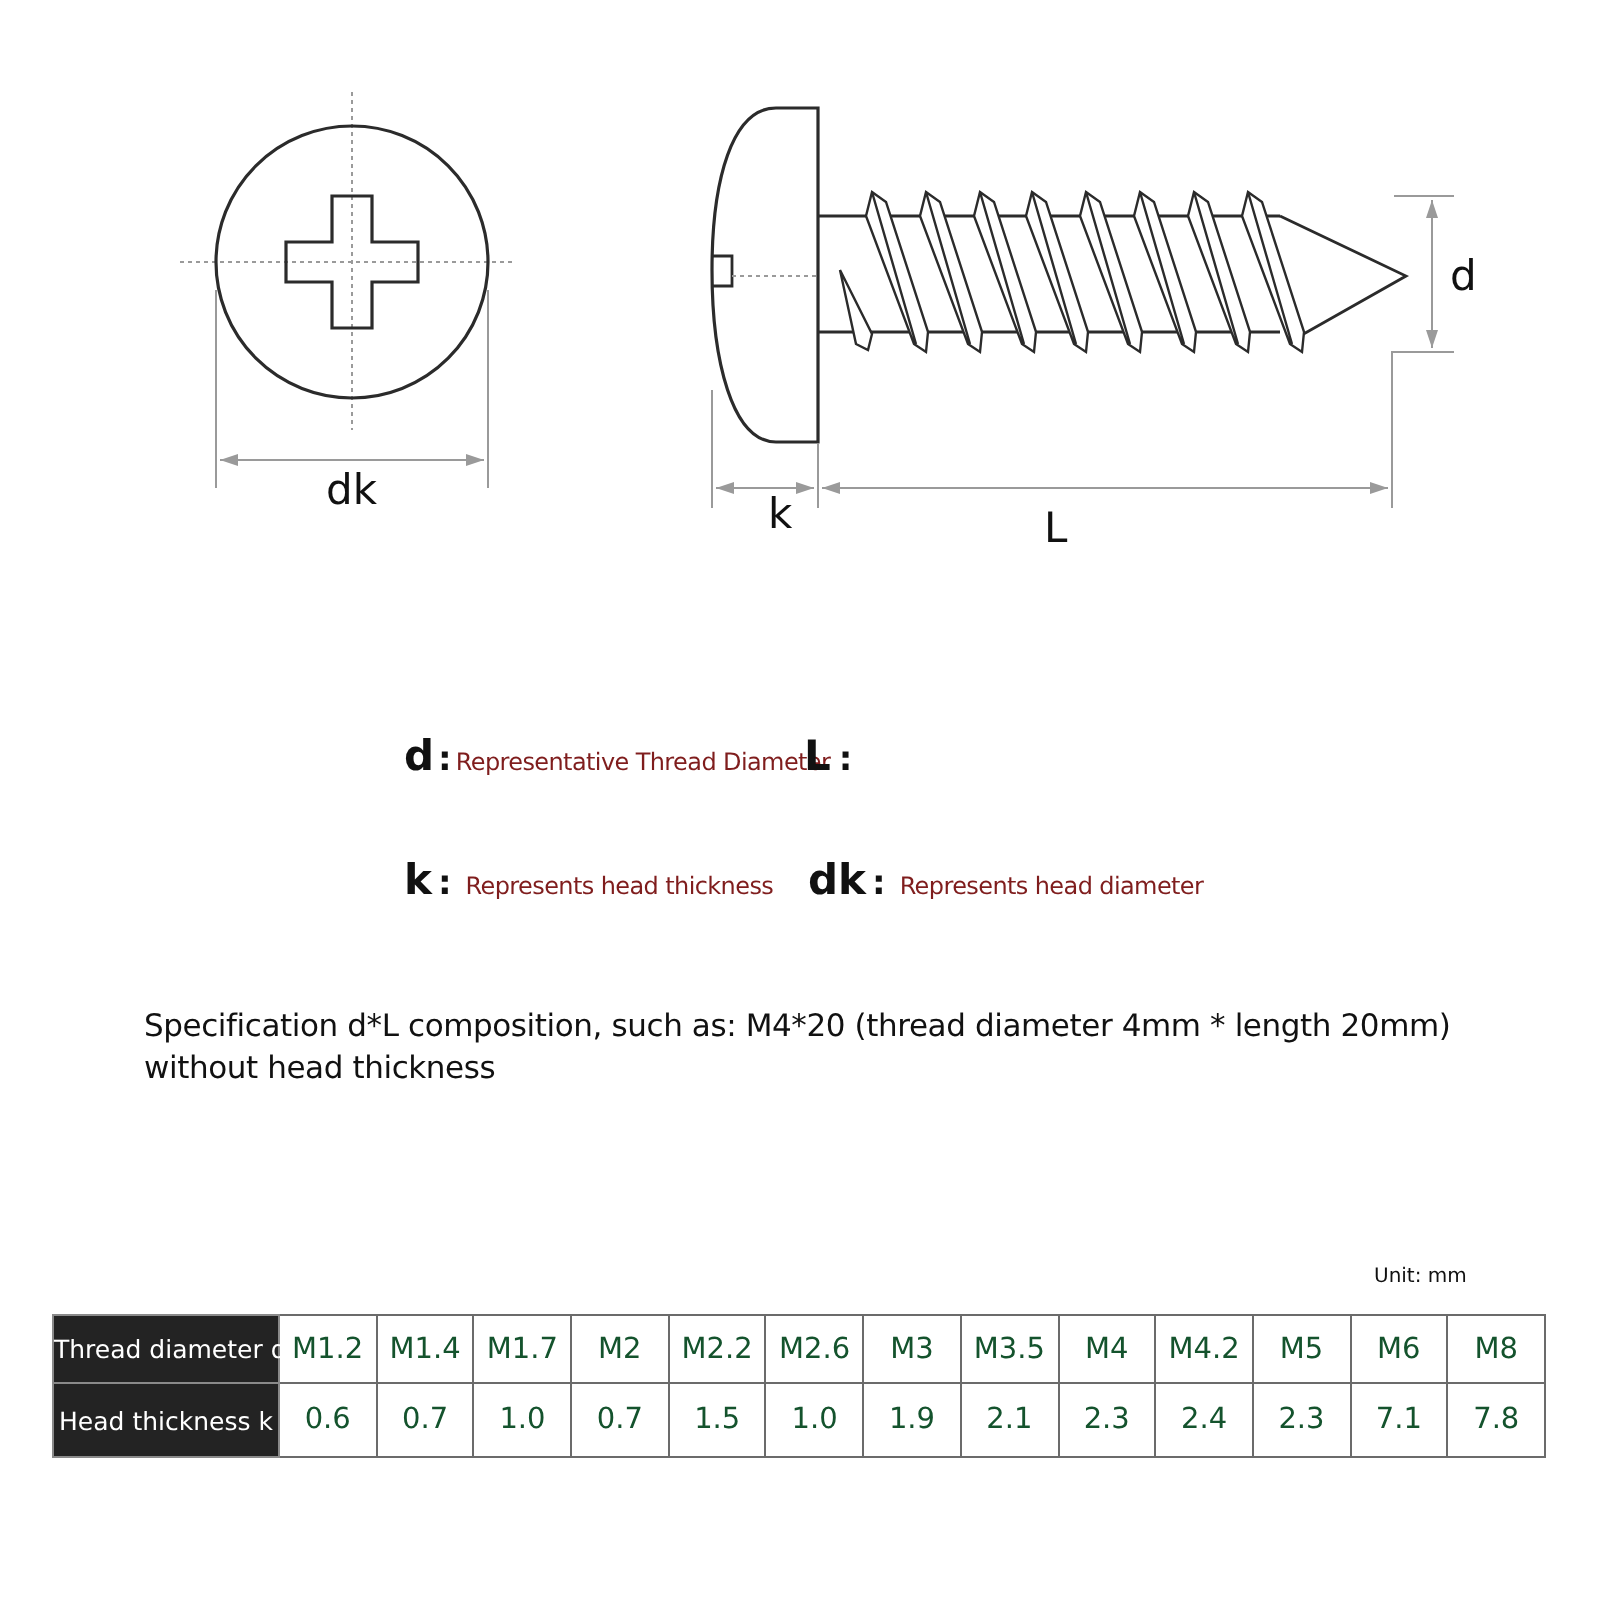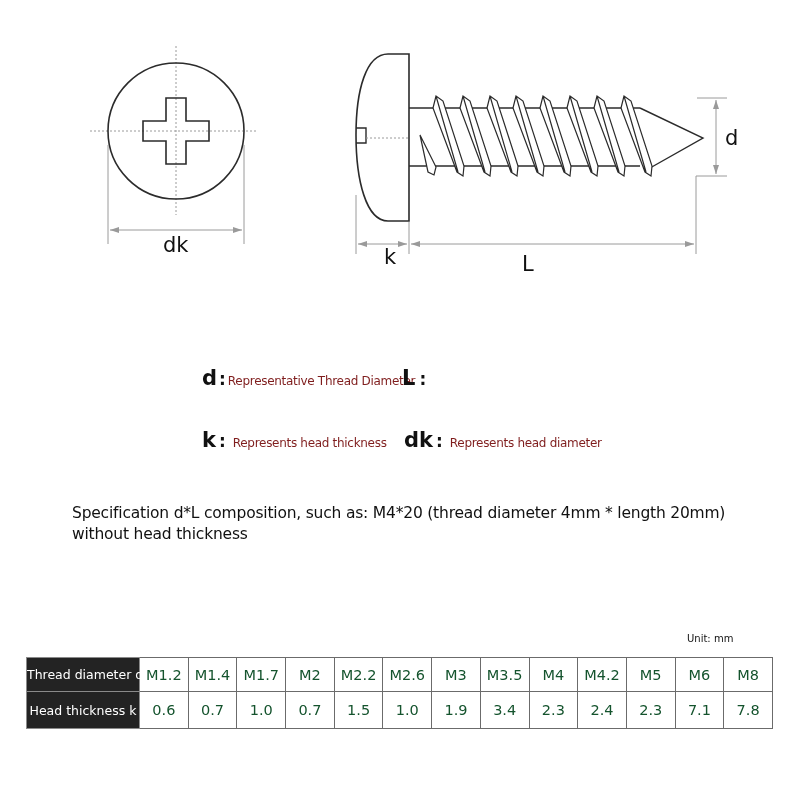--- a/index.html
+++ b/index.html
@@ -125,21 +125,21 @@
       </tr>
       <tr class="r2">
         <td class="hdr">Head thickness k</td>
         <td>0.6</td>
         <td>0.7</td>
         <td>1.0</td>
         <td>0.7</td>
         <td>1.5</td>
         <td>1.0</td>
         <td>1.9</td>
-        <td>3.4</td>
+        <td>2.1</td>
         <td>2.3</td>
         <td>2.4</td>
         <td>2.3</td>
         <td>7.1</td>
         <td>7.8</td>
       </tr>
     </tbody>
 </table>
 
 </body></html>

